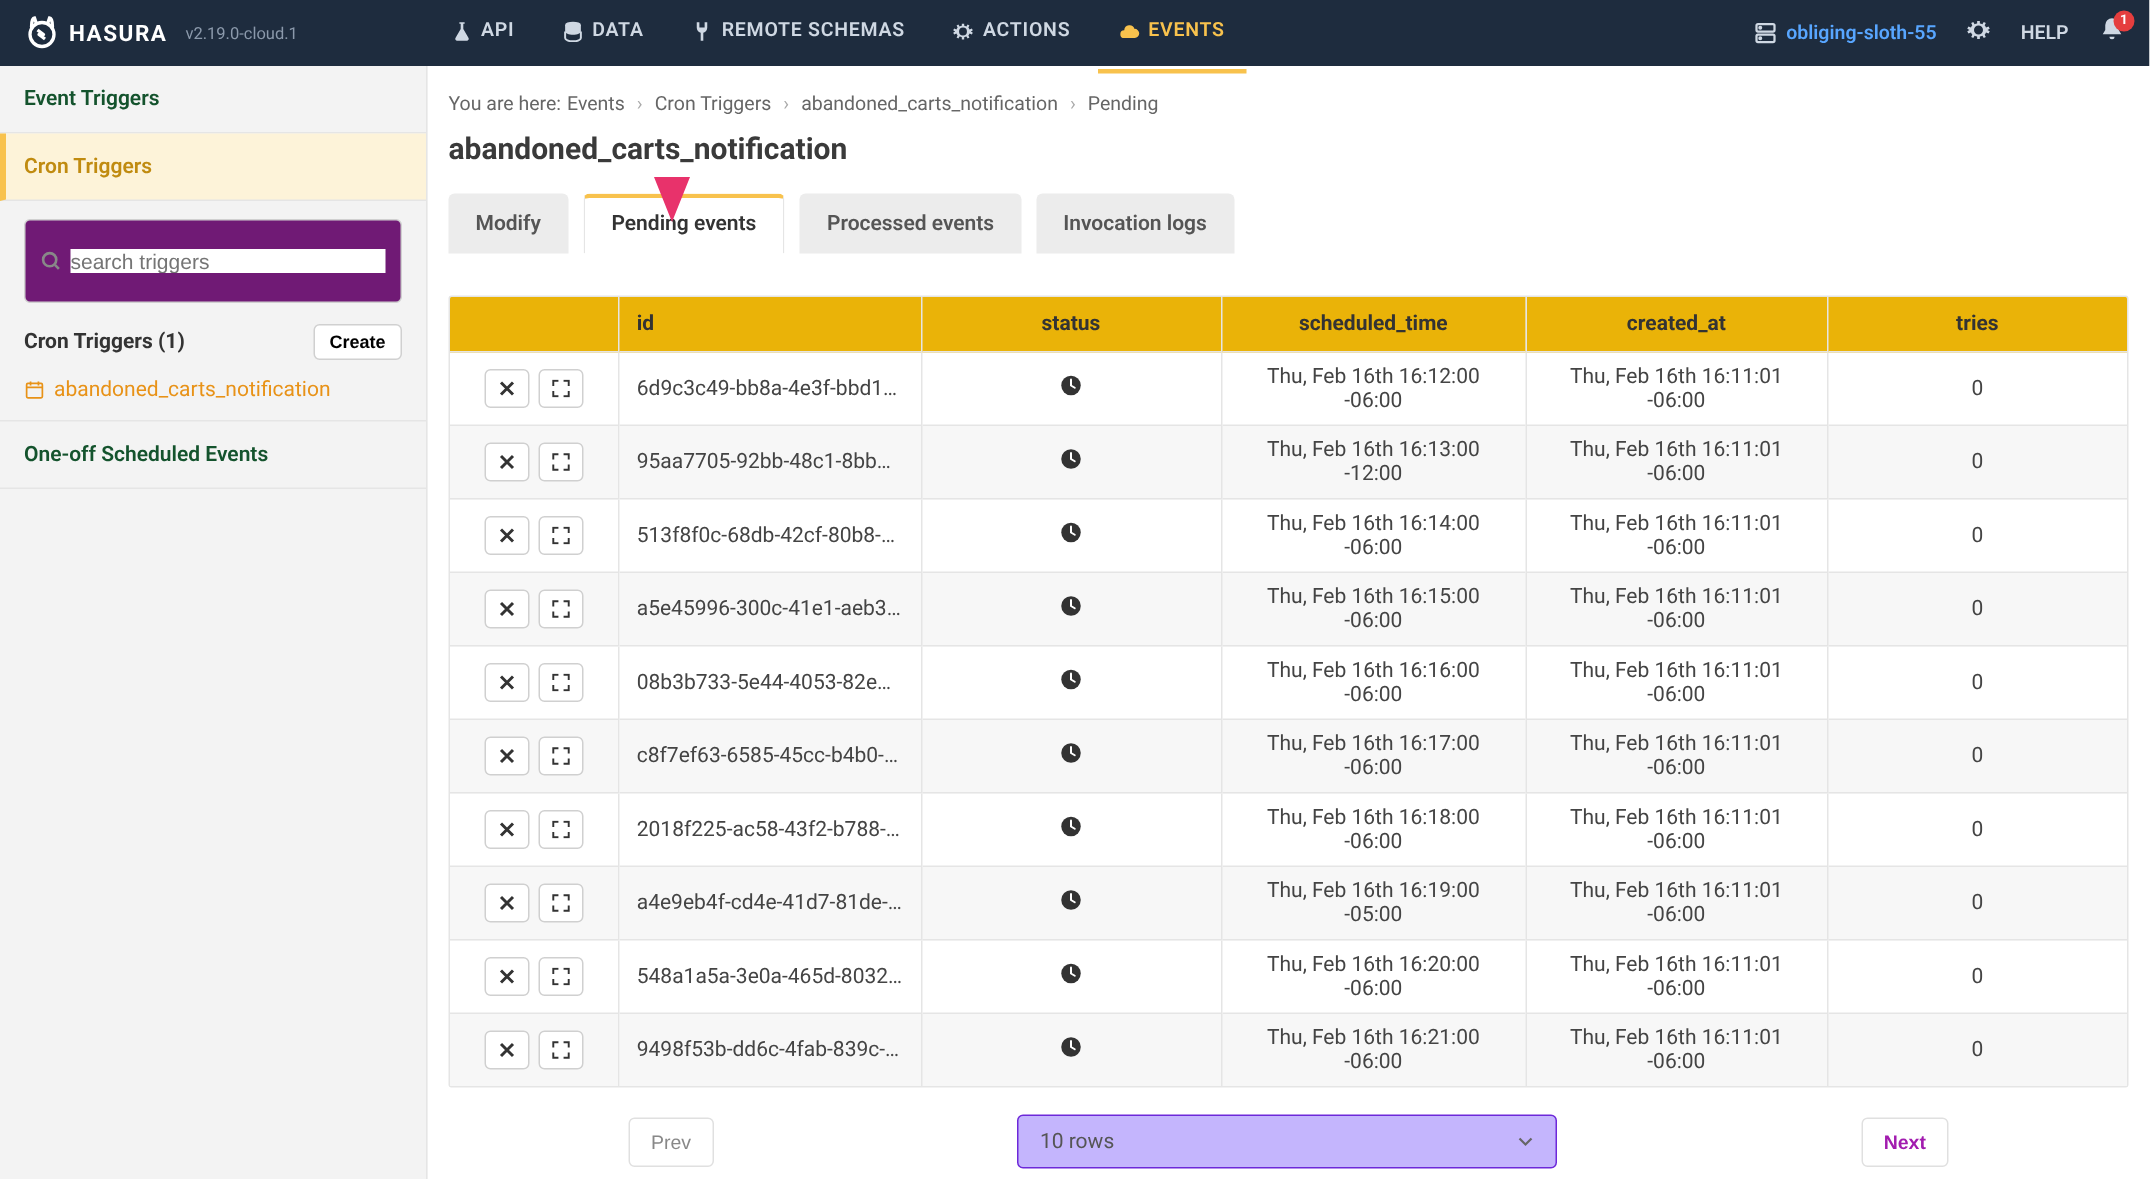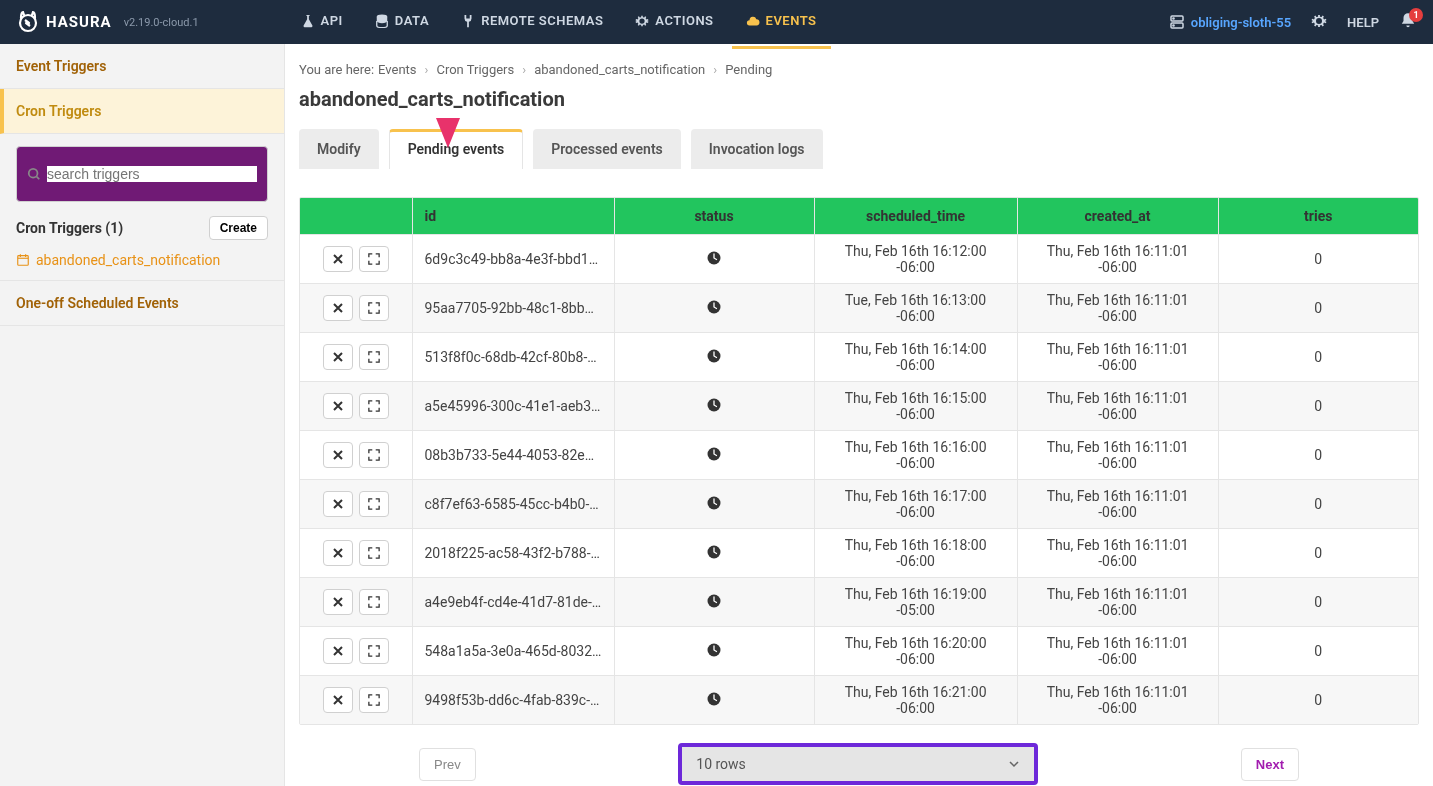--- a/index.html
+++ b/index.html
@@ -19,21 +19,21 @@
 .project { color: #58a6ff; display: flex; align-items: center; gap: 6px; }
 .project svg { width: 16px; height: 16px; color: #cfd8e3; }
 .gear svg { width: 16px; height: 16px; color: #cfd8e3; cursor: pointer; }
 .bell-wrap { position: relative; }
 .bell { width: 18px; height: 18px; color: #cfd8e3; }
 .badge { position: absolute; top: -4px; right: -6px; background: #e53e3e; color: #fff; border-radius: 50%; width: 14px; height: 14px; font-size: 9px; display: flex; align-items: center; justify-content: center; font-weight: 700; }
 
 
 .layout { display: flex; }
 .sidebar { width: 285px; background: #f3f3f3; min-height: calc(100vh - 44px); border-right: 1px solid #e5e5e5; }
-.side-item { padding: 14px 16px; font-weight: 600; color: #a16207; cursor: pointer; border-bottom: 1px solid #e5e5e5; }
+.side-item { padding: 14px 16px; font-weight: 600; color: #14532d; cursor: pointer; border-bottom: 1px solid #e5e5e5; }
 .side-item.active { background: #fdf3d9; color: #c08b10; border-left: 4px solid #f8c24d; padding-left: 12px; }
 .side-inner { padding: 12px 16px; }
 .search-box { display: flex; align-items: center; gap: 6px; border: 1px solid #d0d0d0; background: #701a75; border-radius: 4px; padding: 19px 10px; color: #888; }
 .search-box input { border: none; outline: none; flex: 1; font-size: 14px; color: #555; }
 .search-box svg { width: 14px; height: 14px; }
 .side-row { display: flex; align-items: center; justify-content: space-between; margin-top: 14px; }
 .side-heading { font-weight: 700; color: #333; }
 .create-btn { border: 1px solid #d0d0d0; background: #fff; border-radius: 4px; padding: 4px 10px; font-size: 12px; font-weight: 600; cursor: pointer; }
 .trigger-link { display: flex; align-items: center; gap: 6px; color: #e89217; margin-top: 12px; cursor: pointer; font-size: 14px; }
 .trigger-link svg { width: 14px; height: 14px; }
@@ -43,39 +43,39 @@
 .breadcrumb { font-size: 13px; color: #666; display: flex; align-items: center; gap: 4px; flex-wrap: wrap; }
 .breadcrumb .sep { color: #aaa; margin: 0 4px; }
 .page-title { font-size: 20px; font-weight: 700; color: #3a3a3a; margin-top: 10px; margin-bottom: 18px; }
 
 .subtabs { display: flex; gap: 10px; }
 .subtab { background: #ececec; color: #555; font-weight: 600; padding: 12px 18px; border-radius: 4px 4px 0 0; cursor: pointer; font-size: 14px; }
 .subtab.active { background: #fff; color: #333; border-top: 3px solid #f8c24d; border-left: 1px solid #e5e5e5; border-right: 1px solid #e5e5e5; padding-top: 9px; }
 
 .table-wrap { margin-top: 28px; border: 1px solid #e5e5e5; border-radius: 2px; overflow: hidden; }
 table { width: 100%; border-collapse: collapse; }
-th { background: #22c55e; padding: 10px 12px; font-weight: 700; color: #333; text-align: center; border-right: 1px solid #e5e5e5; font-size: 14px; }
+th { background: #eab308; padding: 10px 12px; font-weight: 700; color: #333; text-align: center; border-right: 1px solid #e5e5e5; font-size: 14px; }
 th:last-child { border-right: none; }
 td { padding: 8px 12px; border-top: 1px solid #e5e5e5; border-right: 1px solid #e5e5e5; text-align: center; color: #444; font-size: 14px; }
 td:last-child { border-right: none; }
 tbody tr:nth-child(even) { background: #f7f7f7; }
 .col-actions { width: 112px; }
 .col-id { width: 202px; text-align: left !important; }
 td.col-id { text-align: left; white-space: nowrap; overflow: hidden; text-overflow: ellipsis; max-width: 202px; }
 .col-status { width: 200px; }
 .col-tries { width: 200px; }
 .action-btns { display: flex; gap: 6px; justify-content: center; }
 .icon-btn { width: 30px; height: 26px; border: 1px solid #d0d0d0; background: #fff; border-radius: 4px; display: flex; align-items: center; justify-content: center; cursor: pointer; }
 .icon-btn svg { width: 12px; height: 12px; }
 .clock-icon { width: 14px; height: 14px; }
 
 .paginator { display: flex; align-items: center; justify-content: space-between; margin-top: 18px; padding: 0 120px; }
 .pg-btn { border: 1px solid #e0e0e0; background: #fff; border-radius: 4px; padding: 8px 14px; font-size: 13px; color: #888; cursor: pointer; }
 .pg-btn.next { color: #a21caf; font-weight: 600; }
-.rows-select { border: 4px solid #6d28d9; border-radius: 4px; padding: 9px 14px; width: 360px; background: #e5e5e5; display: flex; align-items: center; justify-content: space-between; color: #555; cursor: pointer; }
+.rows-select { border: 1px solid #6d28d9; border-radius: 4px; padding: 9px 14px; width: 360px; background: #c4b5fd; display: flex; align-items: center; justify-content: space-between; color: #555; cursor: pointer; }
 .rows-select svg { width: 12px; height: 12px; }
 
 
 .arrow { position: absolute; top: 48px; left: 428px; pointer-events: none; }
 </style>
 </head>
 <body>
 
 <div class="navbar">
   <div class="nav-left">
@@ -249,21 +249,21 @@
                       <path d="M1 5V1h4M13 5V1H9M1 9v4h4M13 9v4H9"></path>
                     </svg>
                   </span>
                 </div>
               </td>
               <td class="col-id">95aa7705-92bb-48c1-8bbb-bace…</td>
               <td><span><svg class="clock-icon" viewBox="0 0 14 14" fill="#333">
                     <circle cx="7" cy="7" r="6.5"></circle>
                     <path d="M7 3v4l2.5 1.5" stroke="#fff" stroke-width="1.3" fill="none" stroke-linecap="round"></path>
                   </svg></span></td>
-              <td>Tue, Feb 16th 16:13:00 -06:00</td>
+              <td>Thu, Feb 16th 16:13:00 -12:00</td>
               <td>Thu, Feb 16th 16:11:01 -06:00</td>
               <td>0</td>
             </tr>
             <tr>
               <td class="col-actions">
                 <div class="action-btns">
                   <span class="icon-btn">
                     <svg viewBox="0 0 12 12" stroke="#333" stroke-width="2" fill="none">
                       <path d="M2 2l8 8M10 2l-8 8"></path>
                     </svg>

